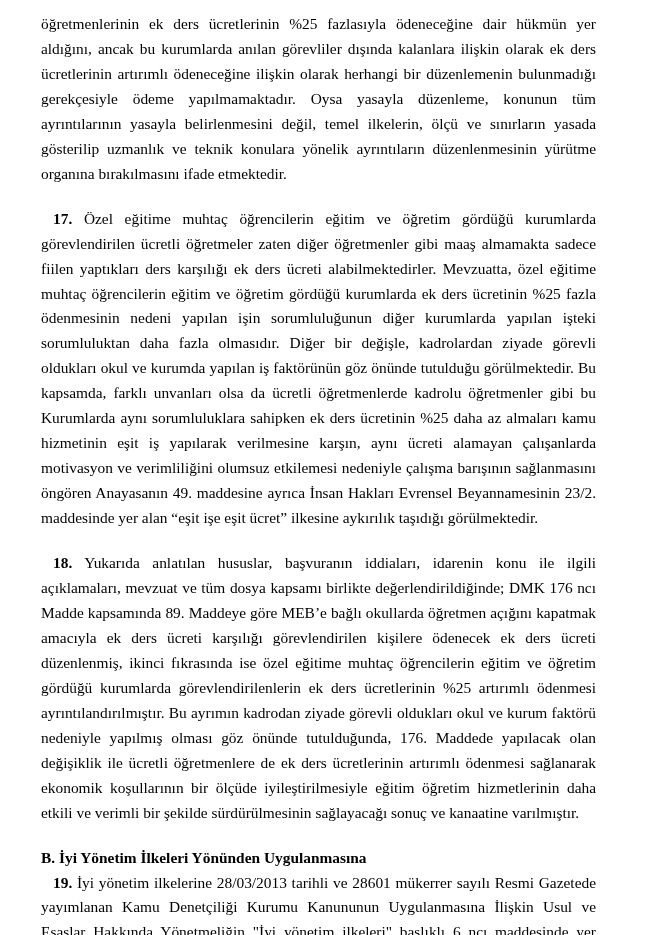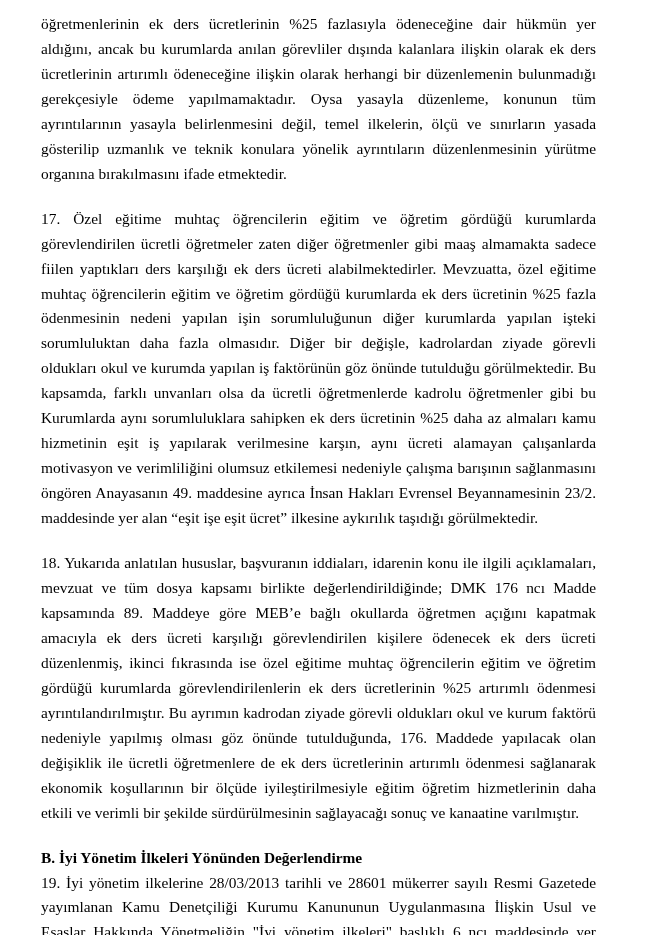--- a/index.html
+++ b/index.html
@@ -30,21 +30,22 @@
     text-justify: inter-word;
     font-size: 15.4px;
     line-height: 24.95px;
     hyphens: none;
     word-spacing: normal;
   }
   .para + .para {
     margin-top: 20px;
   }
   .para .num {
-    font-weight: normal;
+    font-weight: bold;
+    margin-left: 12px;
   }
   .para .bold {
     font-weight: normal;
   }
   .section-head {
     margin: 0;
     font-size: 15.4px;
     line-height: 24.95px;
     font-weight: bold;
     text-align: left;
@@ -66,18 +67,18 @@
 
 <div class="page">
 
   <p class="para"><span>öğretmenlerinin ek ders ücretlerinin %25 fazlasıyla ödeneceğine dair hükmün yer aldığını, ancak bu kurumlarda anılan görevliler dışında kalanlara ilişkin olarak ek ders ücretlerinin artırımlı ödeneceğine ilişkin olarak herhangi bir düzenlemenin bulunmadığı gerekçesiyle ödeme yapılmamaktadır. Oysa yasayla düzenleme, konunun tüm ayrıntılarının yasayla belirlenmesini değil, temel ilkelerin, ölçü ve sınırların yasada gösterilip uzmanlık ve teknik konulara yönelik ayrıntıların düzenlenmesinin yürütme organına bırakılmasını ifade etmektedir.</span></p>
 
   <p class="para"><span class="num">17.</span><span> Özel eğitime muhtaç öğrencilerin eğitim ve öğretim gördüğü kurumlarda görevlendirilen ücretli öğretmeler zaten diğer öğretmenler gibi maaş almamakta sadece fiilen yaptıkları ders karşılığı ek ders ücreti alabilmektedirler. Mevzuatta, özel eğitime muhtaç öğrencilerin eğitim ve öğretim gördüğü kurumlarda ek ders ücretinin %25 fazla ödenmesinin nedeni yapılan işin sorumluluğunun diğer kurumlarda yapılan işteki sorumluluktan daha fazla olmasıdır. Diğer bir değişle, kadrolardan ziyade görevli oldukları okul ve kurumda yapılan iş faktörünün göz önünde tutulduğu görülmektedir. Bu kapsamda, farklı unvanları olsa da ücretli öğretmenlerde kadrolu öğretmenler gibi bu Kurumlarda aynı sorumluluklara sahipken ek ders ücretinin %25 daha az almaları kamu hizmetinin eşit iş yapılarak verilmesine karşın, aynı ücreti alamayan çalışanlarda motivasyon ve verimliliğini olumsuz etkilemesi nedeniyle çalışma barışının sağlanmasını öngören Anayasanın 49. maddesine ayrıca İnsan Hakları Evrensel Beyannamesinin 23/2. maddesinde yer alan “eşit işe eşit ücret” ilkesine aykırılık taşıdığı görülmektedir.</span></p>
 
   <p class="para"><span class="num">18.</span><span class="bold"> Yukarıda anlatılan hususlar, başvuranın iddiaları, idarenin konu ile ilgili açıklamaları, mevzuat ve tüm dosya kapsamı birlikte değerlendirildiğinde;</span><span> DMK 176 ncı Madde kapsamında 89. Maddeye göre MEB’e bağlı okullarda öğretmen açığını kapatmak amacıyla ek ders ücreti karşılığı görevlendirilen kişilere ödenecek ek ders ücreti düzenlenmiş, ikinci fıkrasında ise özel eğitime muhtaç öğrencilerin eğitim ve öğretim gördüğü kurumlarda görevlendirilenlerin ek ders ücretlerinin %25 artırımlı ödenmesi ayrıntılandırılmıştır. Bu ayrımın kadrodan ziyade görevli oldukları okul ve kurum faktörü nedeniyle yapılmış olması göz önünde tutulduğunda, 176. Maddede yapılacak olan değişiklik ile ücretli öğretmenlere de ek ders ücretlerinin artırımlı ödenmesi sağlanarak ekonomik koşullarının bir ölçüde iyileştirilmesiyle eğitim öğretim hizmetlerinin daha etkili ve verimli bir şekilde sürdürülmesinin sağlayacağı sonuç ve kanaatine varılmıştır.</span></p>
 
   <div class="section-block">
-    <h2 class="section-head">B. İyi Yönetim İlkeleri Yönünden Değerlendirme</h2>
+    <h2 class="section-head">B. İyi Yönetim İlkeleri Yönünden Uygulanmasına</h2>
 
     <p class="para clipped"><span class="num">19.</span><span> İyi yönetim ilkelerine 28/03/2013 tarihli ve 28601 mükerrer sayılı Resmi Gazetede yayımlanan Kamu Denetçiliği Kurumu Kanununun Uygulanmasına İlişkin Usul ve Esaslar Hakkında Yönetmeliğin "İyi yönetim ilkeleri" başlıklı 6 ncı maddesinde yer verilmiş olup; söz konusu ilkeler yönünden yapılan değerlendirmede, şikâyet başvurusu kapsamında, idarenin, başvurana ilişkin işlemlerle ilgili bilgi ve belgeleri süresi içerisinde ve gerekçeli olarak kurumumuza gönderdiği, bu anlamda “kararların gerekçeli olması”, “kararın geciktirilmeksizin bildirilmesi” ve “makul sürede karar verme”  ilkelerine uygun hareket ettiği, ancak, başvuru sahibine verdiği cevapta idari işleme karşı hangi sürede hangi mercie başvurabileceğini</span></p>
   </div>
 
 </div>
 
 </body></html>

